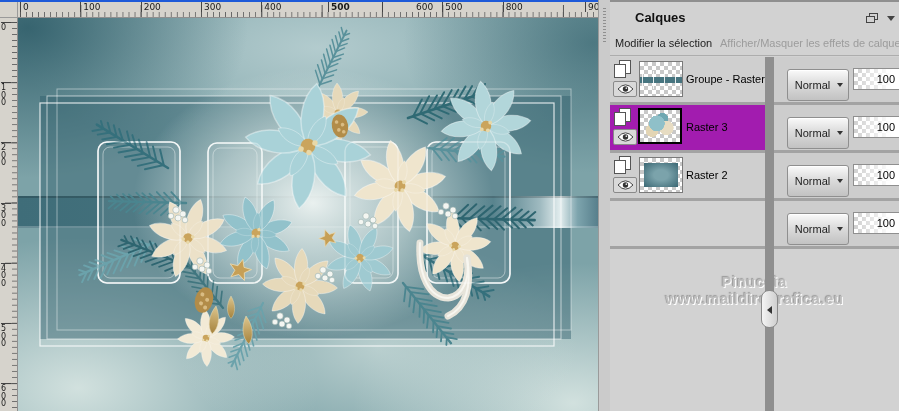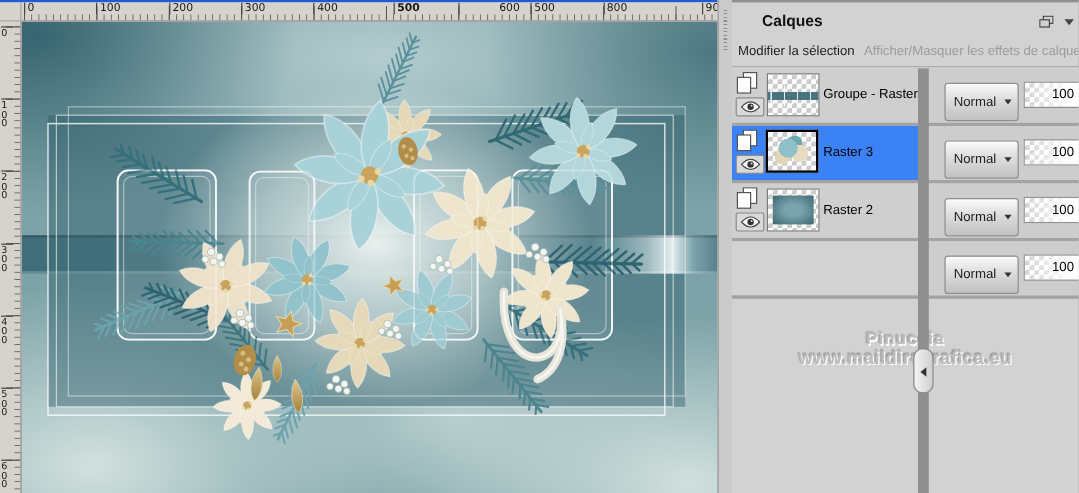--- a/index.html
+++ b/index.html
@@ -49,21 +49,21 @@
   #panel-winbtns svg{display:block;}
   .caret-down{width:0;height:0;border-left:4px solid transparent;border-right:4px solid transparent;border-top:5px solid #444;}
   #panel-toolbar{position:absolute;left:0;top:30px;width:289px;height:24px;border-bottom:1px solid #adadad;white-space:nowrap;overflow:hidden;}
   #tb-modify{position:absolute;left:5px;top:5px;font-size:11px;color:#222;}
   #tb-effects{position:absolute;left:110px;top:5px;font-size:11px;color:#9c9c9c;}
   
   #rows{position:absolute;left:0;top:55px;width:289px;}
   .layer-row{position:relative;width:289px;height:45px;background:#d2d2d2;}
   .row-sep{width:289px;height:3px;background:#a3a3a3;}
   .row-left{position:absolute;left:0;top:0;width:155px;height:45px;background:#cfcfcf;}
-  .row-left.selected{background:#3b82f6;}
+  .row-left.selected{background:#a21caf;}
   .icon-col{position:absolute;left:3px;top:2px;width:24px;height:41px;}
   .pages-icon{position:absolute;left:0;top:1px;}
   .eye-btn{position:absolute;left:0;top:22px;width:24px;height:16px;background:#d9d9d9;border:1px solid #8a8a8a;border-radius:2px;display:flex;align-items:center;justify-content:center;cursor:pointer;}
   .thumb{position:absolute;left:29px;top:4px;width:44px;height:36px;border:1px solid #7a7a7a;
     background-color:#fff;
     background-image:
       linear-gradient(45deg,#c8c8c8 25%,transparent 25%,transparent 75%,#c8c8c8 75%),
       linear-gradient(45deg,#c8c8c8 25%,transparent 25%,transparent 75%,#c8c8c8 75%);
     background-size:8px 8px;background-position:0 0,4px 4px;}
   .selected .thumb{border:2px solid #000;left:28px;top:3px;}

